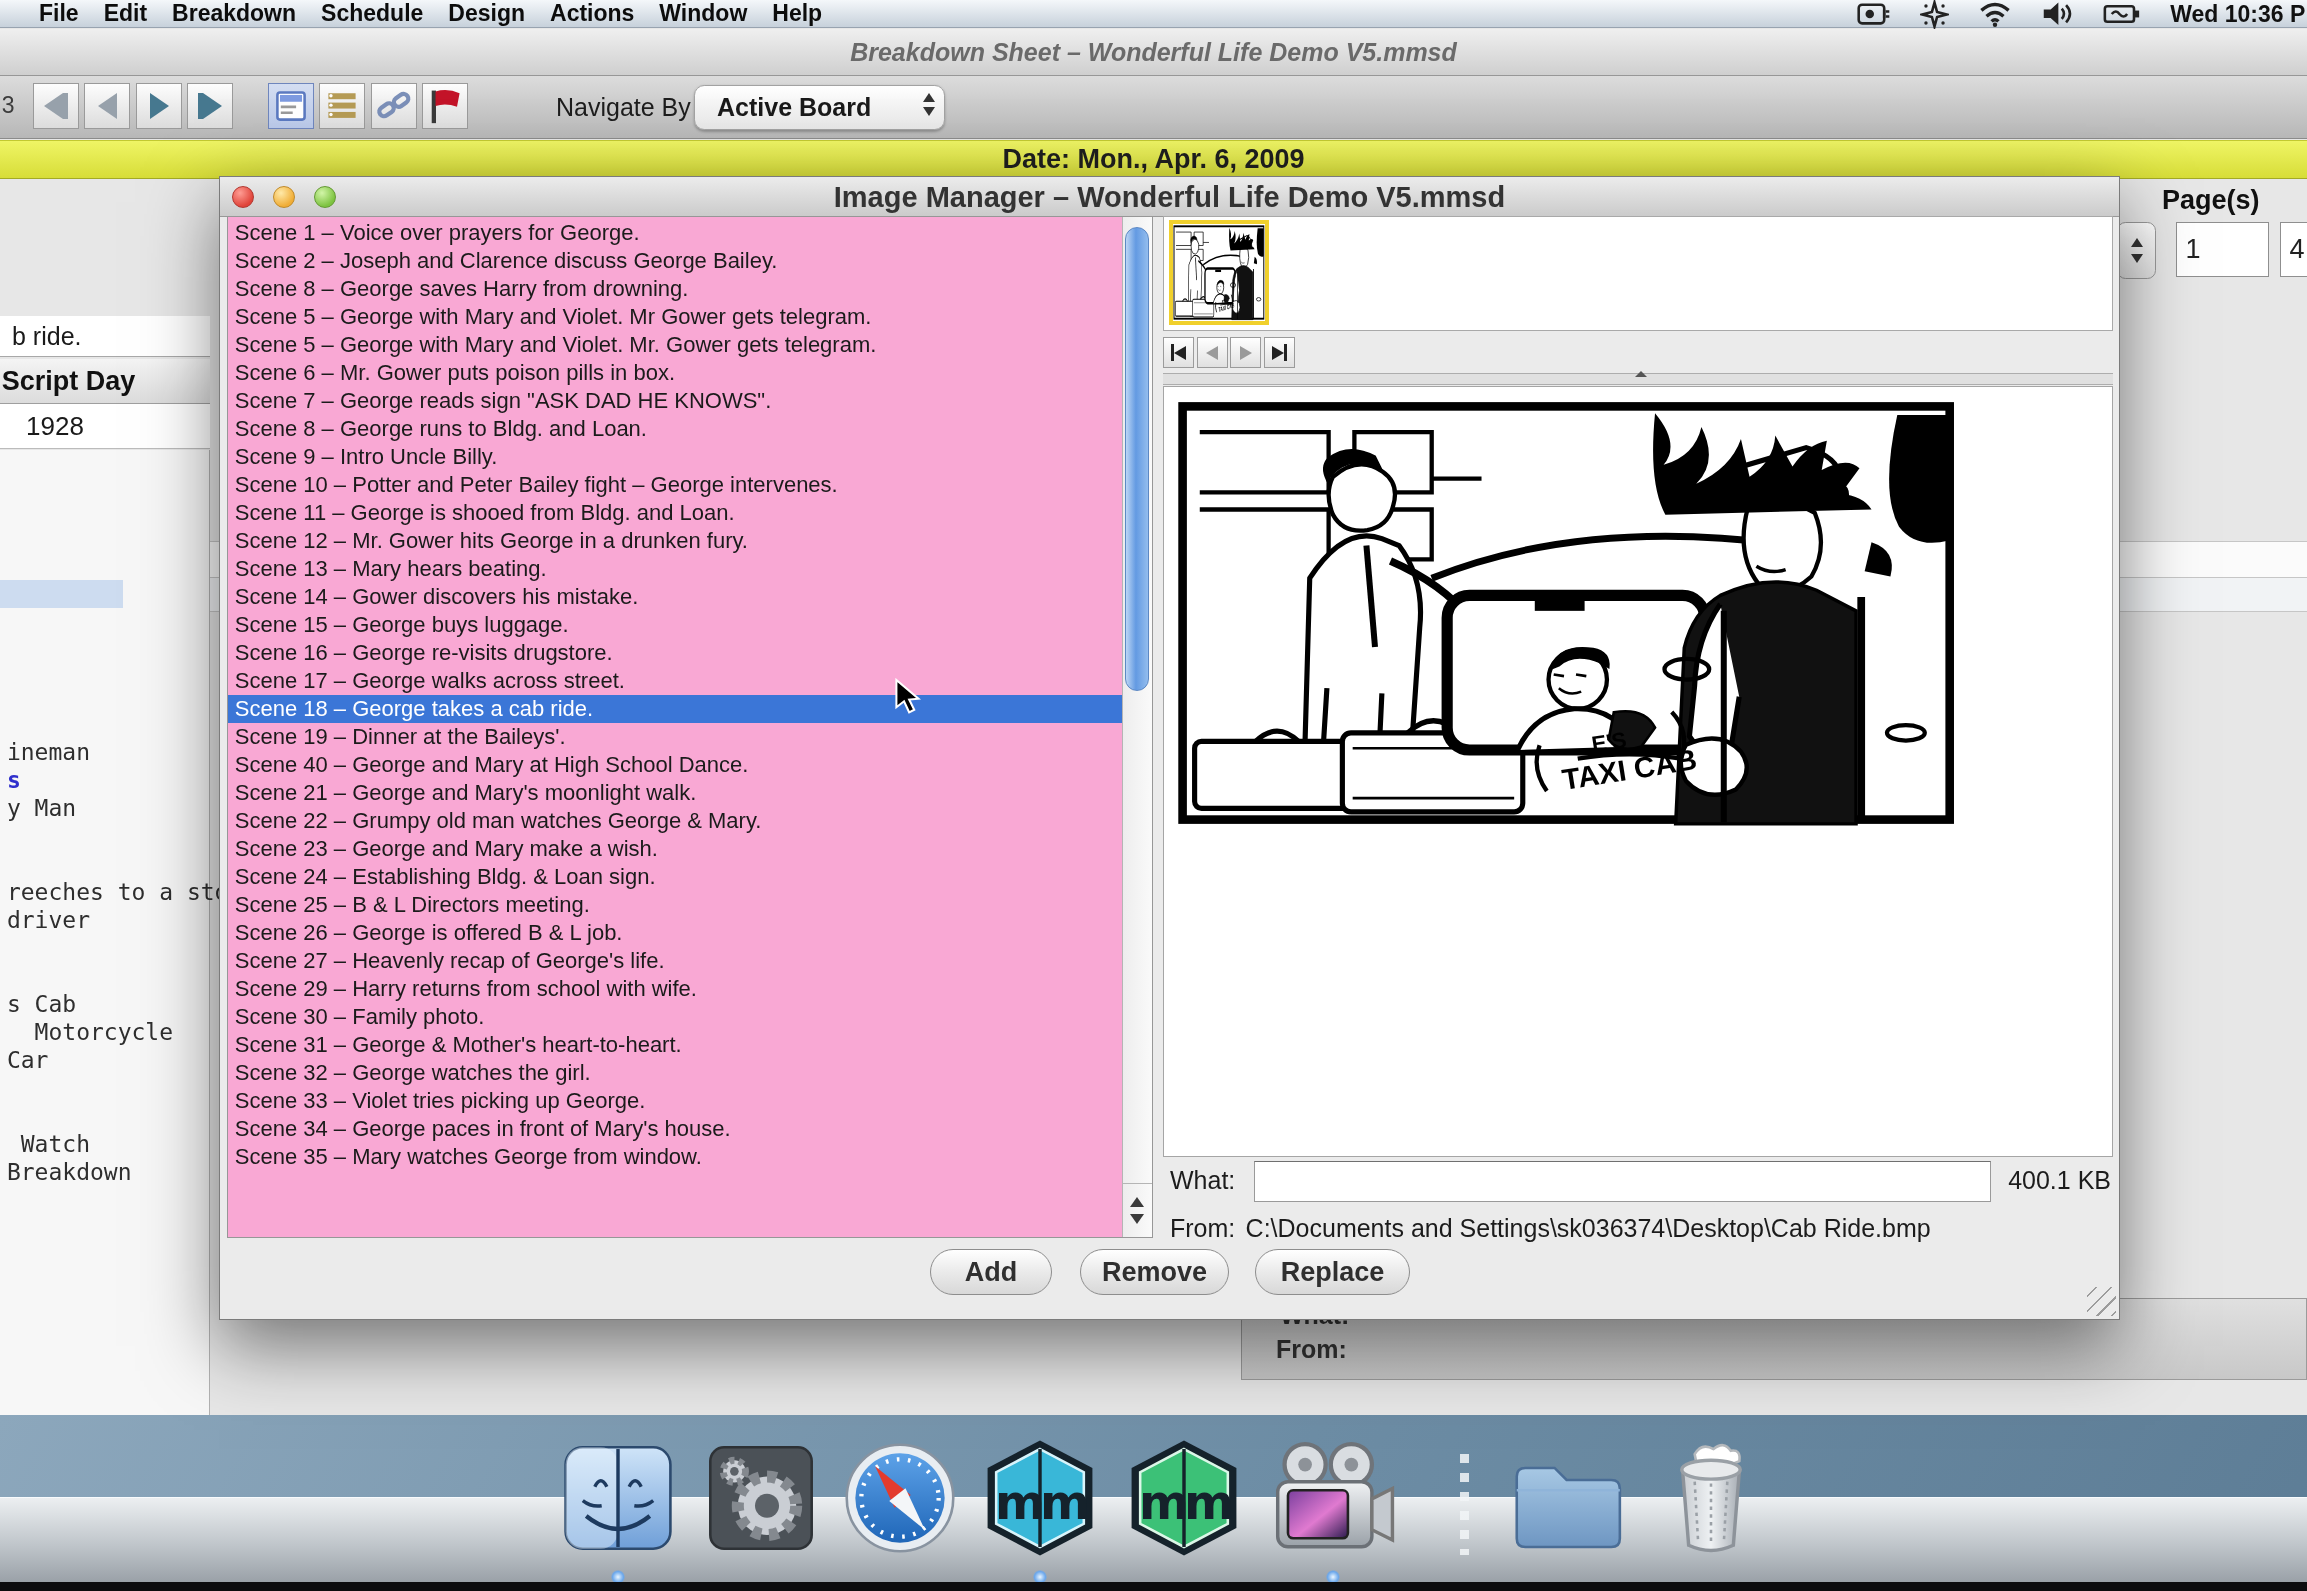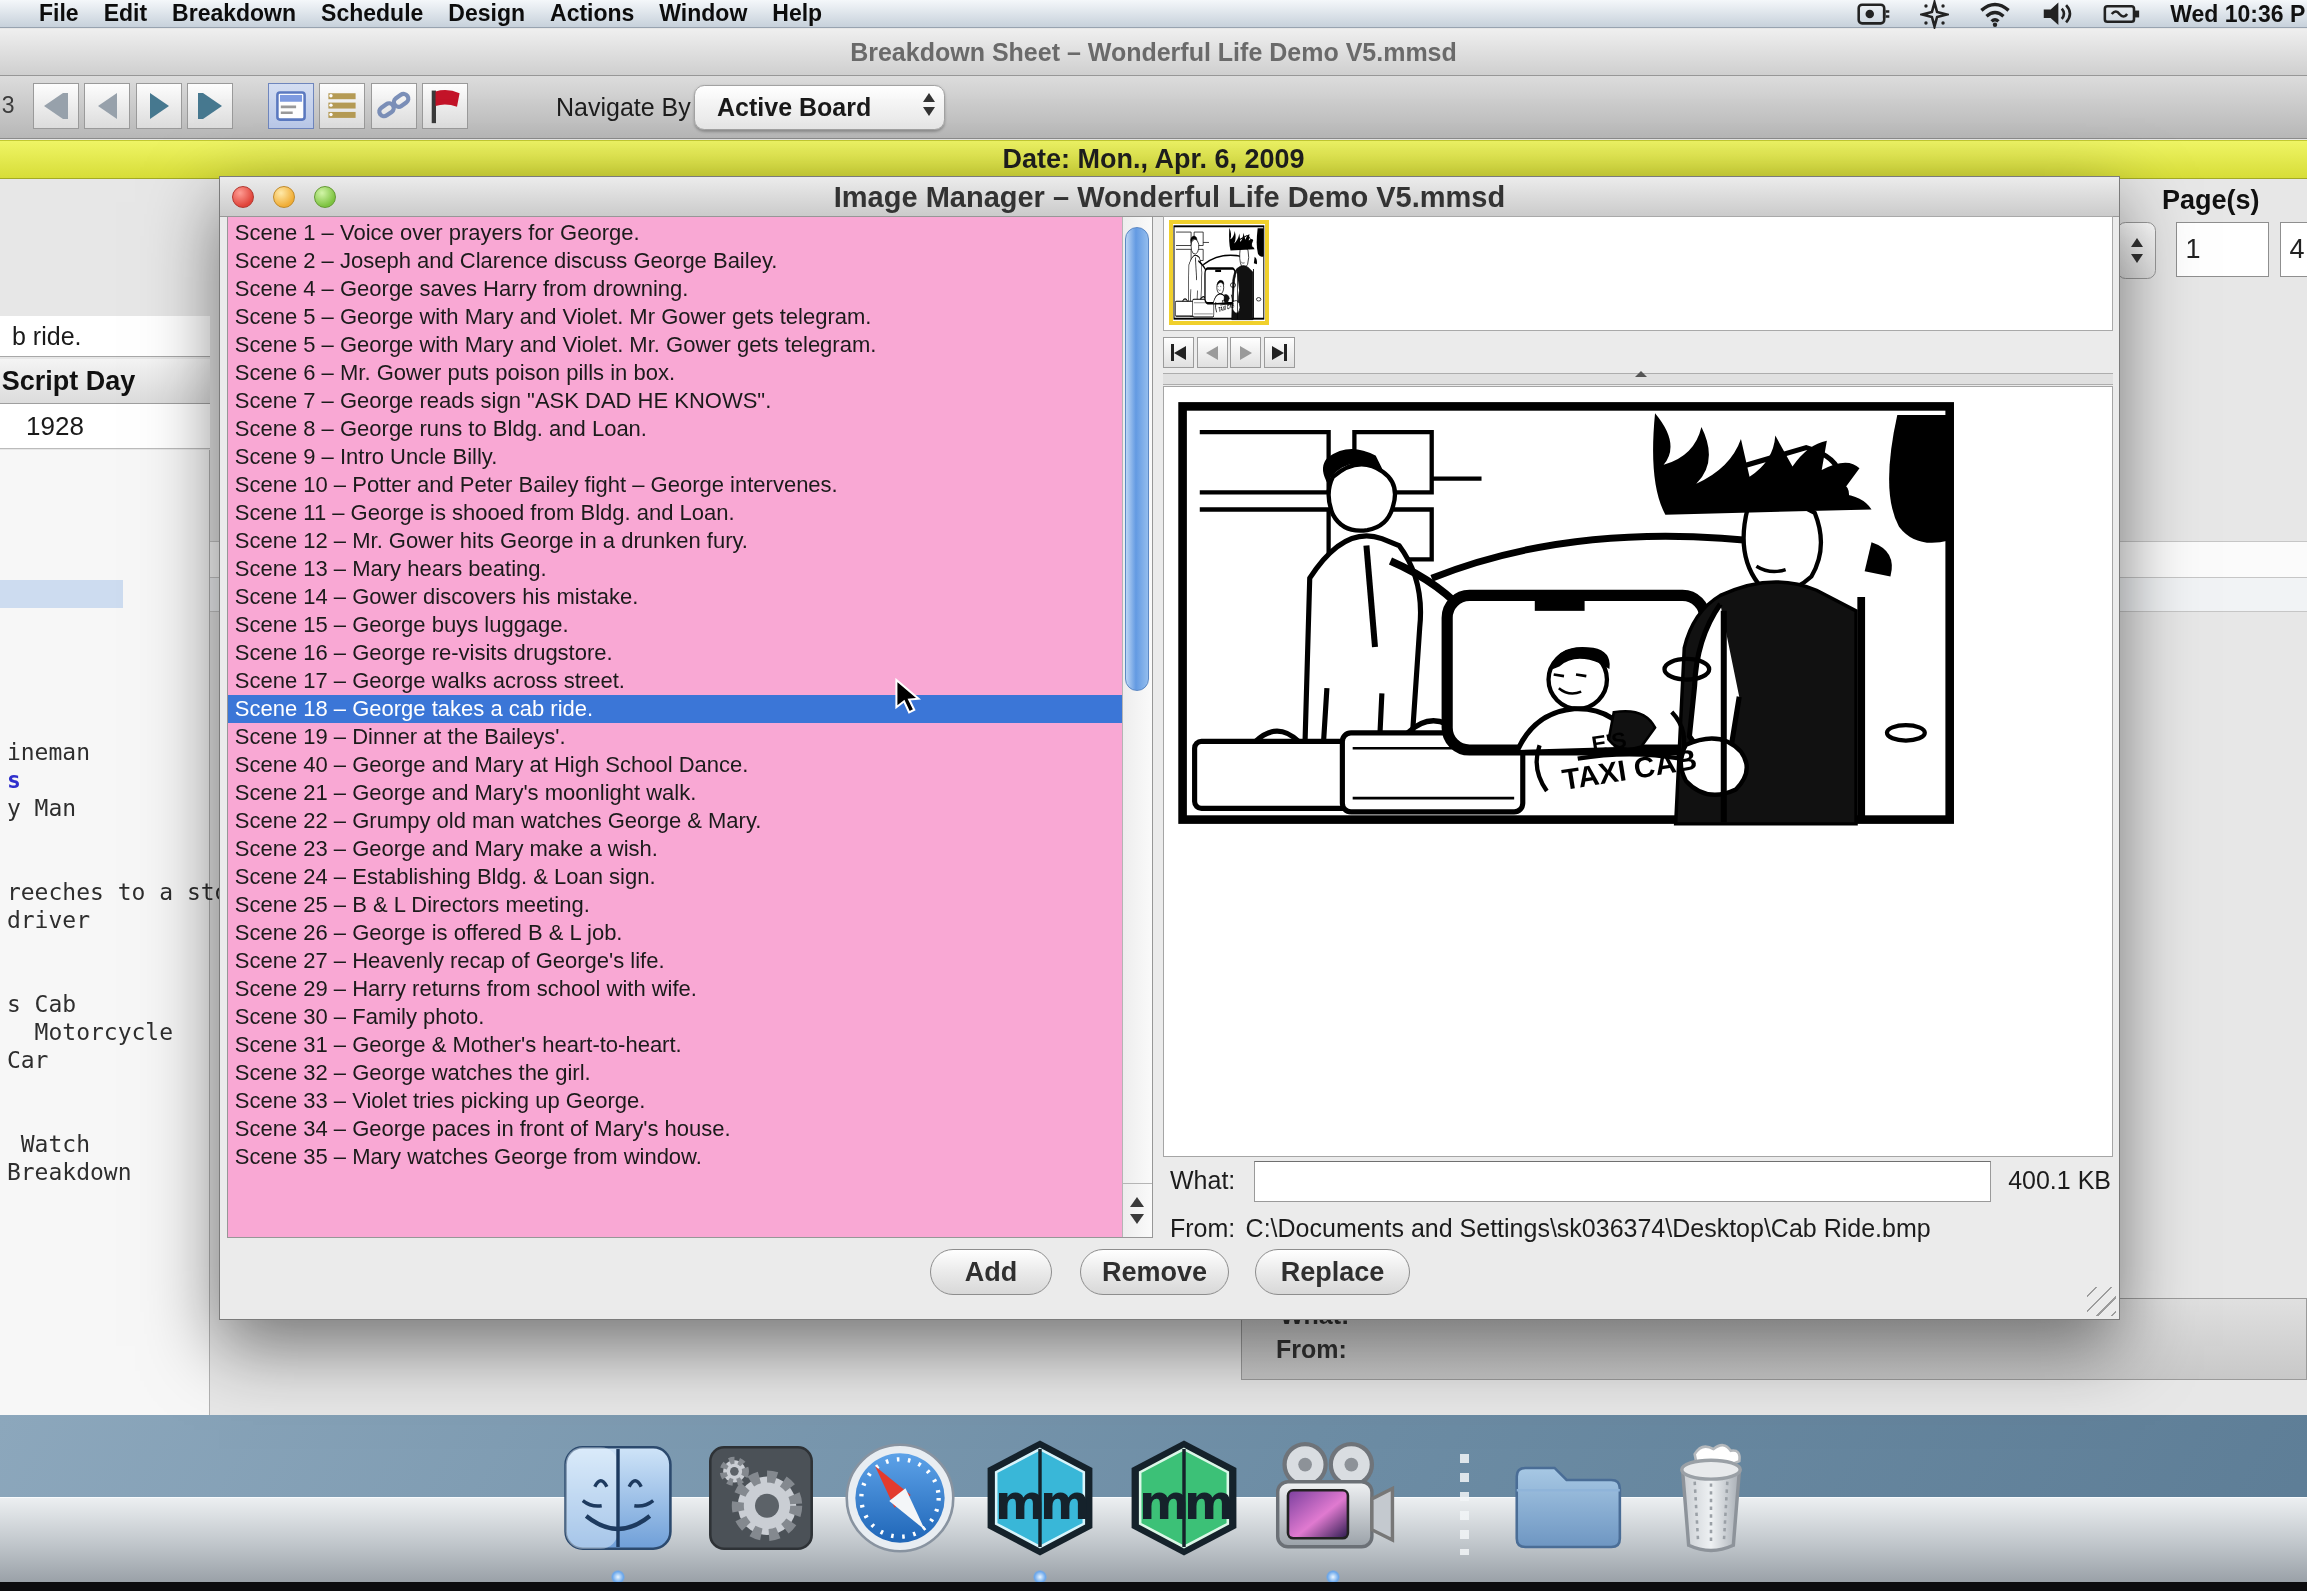--- a/index.html
+++ b/index.html
@@ -14,21 +14,21 @@
   .menu-item{white-space:nowrap;}
   #menustatus{position:absolute;right:0;top:0;height:28px;display:flex;align-items:center;
     gap:29px;padding-right:1.7px;z-index:41;}
   #menustatus svg{display:block;}
   #menuclock{font-size:23px;font-weight:bold;white-space:nowrap;}
 
   
   #titlebar{position:absolute;left:0;top:29px;width:2307px;height:46px;
     background:linear-gradient(#efefef,#cfcfcf);border-bottom:0.9px solid #979797;
     display:flex;align-items:center;justify-content:center;
-    font-size:25px;font-weight:bold;color:#6a6a6a;}
+    font-size:25px;font-weight:bold;color:#6a6a6a;font-style:italic;}
 
   
   #toolbar{position:absolute;left:0;top:76px;width:2307px;height:62px;
     background:linear-gradient(#dcdcdc,#b7b7b7);border-bottom:1.7px solid #8b8b8b;}
   #tb-pageind{position:absolute;left:1.7px;top:15.5px;font-size:23px;color:#3c3c3c;}
   .tb-btn{position:absolute;top:6.9px;width:46px;height:46px;background:linear-gradient(#fdfdfd,#dcdcdc);
     border:1.7px solid #9a9a9a;box-sizing:border-box;display:flex;align-items:center;justify-content:center;}
   .tb-btn.sel{background:linear-gradient(#d4def2,#b9c8e8);border-color:#6f86bd;}
   .tri{width:0;height:0;border-style:solid;}
   .tri.left{border-width:13px 19px 13px 0;border-color:transparent;}
@@ -504,21 +504,21 @@
       <span class="light" id="light-red"></span>
       <span class="light" id="light-yellow"></span>
       <span class="light" id="light-green"></span>
       <span>Image Manager – Wonderful Life Demo V5.mmsd</span>
     </div>
 
     <div id="scenelist">
       <div id="scenerows">
           <div class="scene-row">Scene 1 – Voice over prayers for George.</div>
           <div class="scene-row">Scene 2 – Joseph and Clarence discuss George Bailey.</div>
-          <div class="scene-row">Scene 4 – George saves Harry from drowning.</div>
+          <div class="scene-row">Scene 8 – George saves Harry from drowning.</div>
           <div class="scene-row">Scene 5 – George with Mary and Violet. Mr Gower gets telegram.</div>
           <div class="scene-row">Scene 5 – George with Mary and Violet. Mr. Gower gets telegram.</div>
           <div class="scene-row">Scene 6 – Mr. Gower puts poison pills in box.</div>
           <div class="scene-row">Scene 7 – George reads sign "ASK DAD HE KNOWS".</div>
           <div class="scene-row">Scene 8 – George runs to Bldg. and Loan.</div>
           <div class="scene-row">Scene 9 – Intro Uncle Billy.</div>
           <div class="scene-row">Scene 10 – Potter and Peter Bailey fight – George intervenes.</div>
           <div class="scene-row">Scene 11 – George is shooed from Bldg. and Loan.</div>
           <div class="scene-row">Scene 12 – Mr. Gower hits George in a drunken fury.</div>
           <div class="scene-row">Scene 13 – Mary hears beating.</div>

